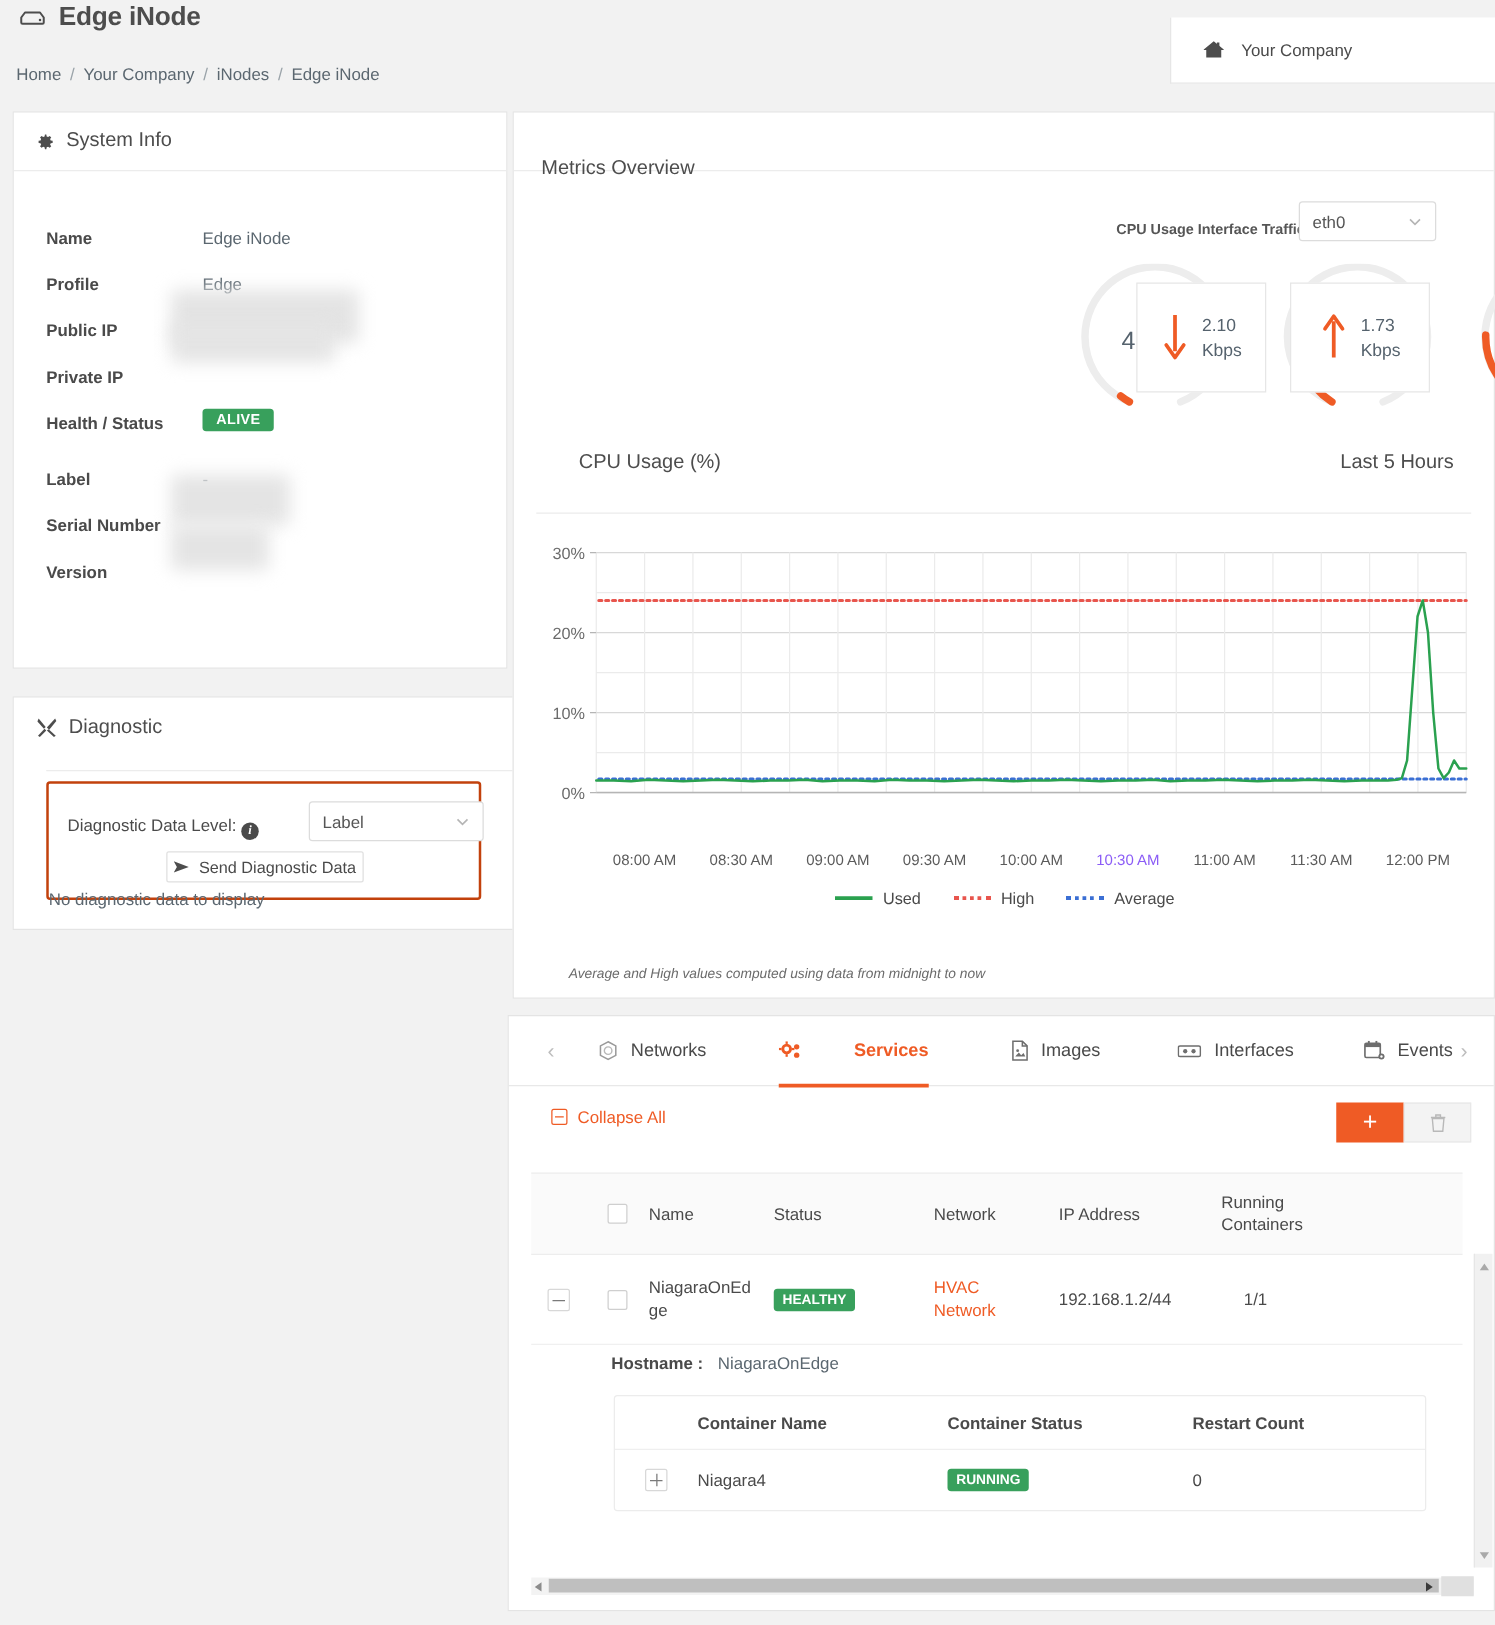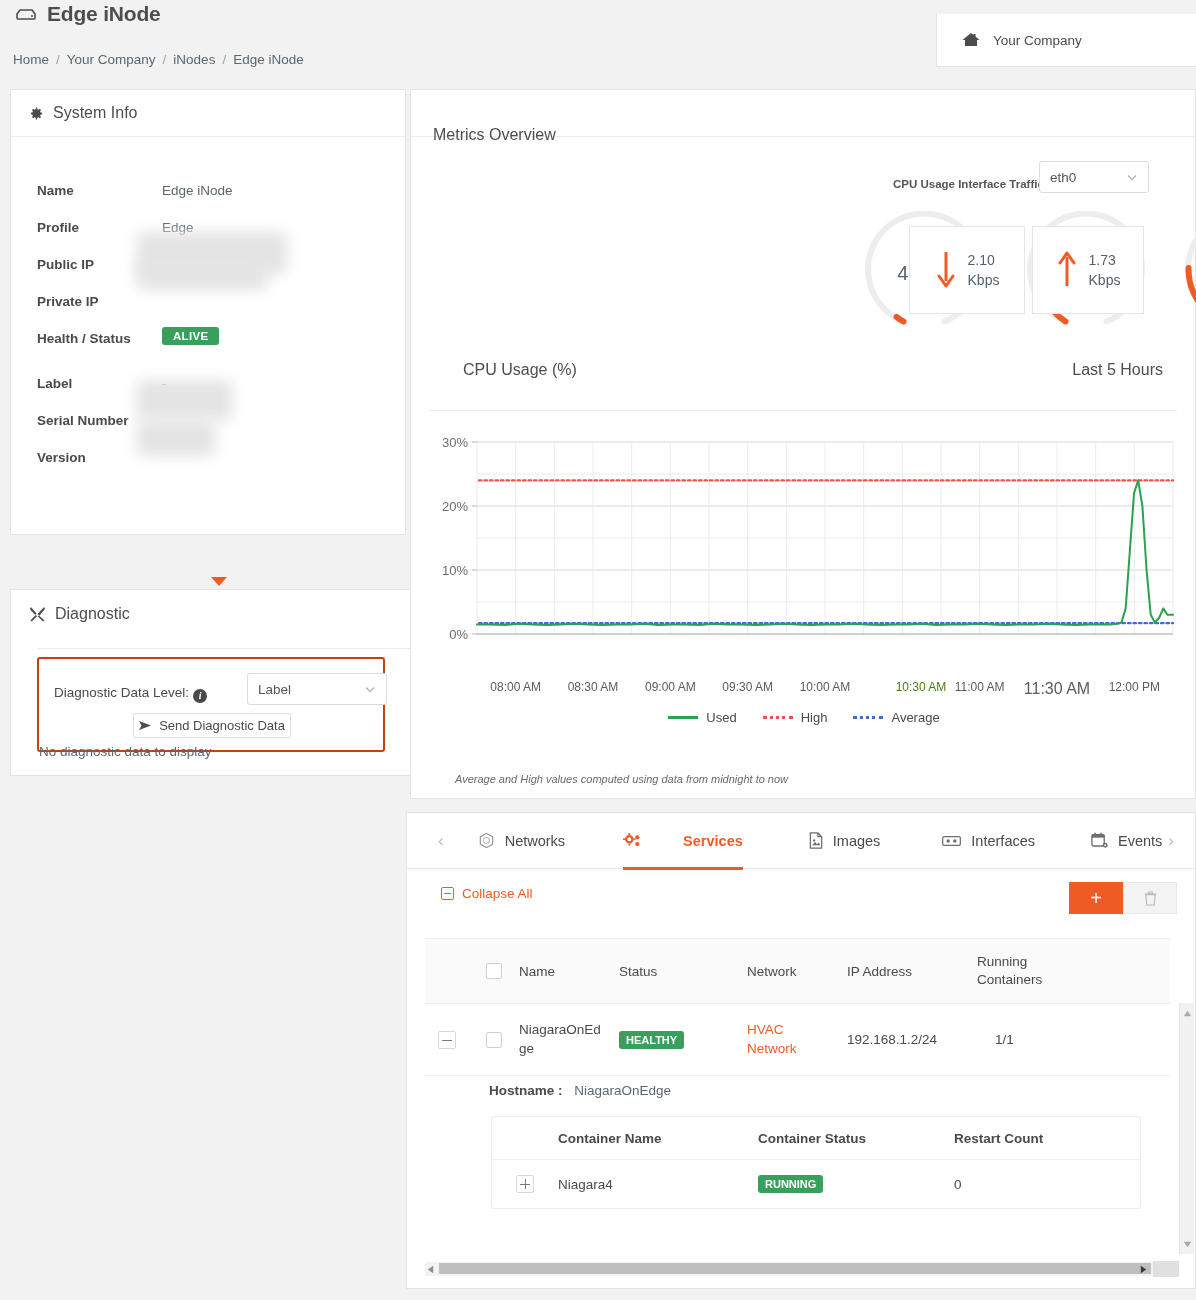--- a/index.html
+++ b/index.html
@@ -53,21 +53,21 @@
     display:inline-block; background:#38a05c; color:#fff; font-size:11.5px;
     font-weight:bold; letter-spacing:.3px; padding:3px 11px; border-radius:3px;
   }
   .caret-down-orange {
     position:absolute; left:200px; top:487px; width:0; height:0;
     border-left:8px solid transparent; border-right:8px solid transparent;
     border-top:9px solid #ef5b25; cursor:pointer;
   }
 
   
-  #diag { left:10px; top:589px; width:474px; height:187px; }
+  #diag { left:10px; top:557px; width:474px; height:187px; }
   .diag-inner {
     position:absolute; left:26px; top:67px; width:348px; height:95px;
     border:2px solid #c2410c; border-radius:3px;
   }
   .dd-label { position:absolute; left:15px; top:26px; font-size:13.5px; color:#4a4a4a; white-space:nowrap; }
   .info-dot {
     display:inline-block; width:14px; height:14px; border-radius:50%;
     background:#4a4a4a; color:#fff; font-size:10px; font-weight:bold;
     text-align:center; line-height:14px; font-style:italic; vertical-align:-2px;
     margin-left:4px; font-family:"Liberation Serif", serif;
@@ -364,21 +364,21 @@
     <div class="gauge-label iface-label" style="left:505px; top:88px; width:170px;">Interface Traffic</div>
     <div class="select-box" style="left:628px; top:71px; width:110px; height:32px;">
       <span>eth0</span>
       <span class="chev ico">
         <svg width="12" height="12" viewBox="0 0 12 12">
             <path d="M2 4.5 L6 8.5 L10 4.5" fill="none" stroke="#b5b5b5" stroke-width="1.3"></path>
           </svg>
       </span>
     </div>
 
-    <div class="traffic-box" style="left:498px; top:136px; width:116px; height:88px;">
+    <div class="traffic-box" style="left:498px; top:136px; width:104px; height:88px;">
       <span class="ico">
         <svg width="22" height="44" viewBox="0 0 22 44">
             <path d="M11 4 V33" stroke="#ef5b25" stroke-width="3" fill="none"></path>
             <path d="M4 28 L11 38 L18 28" fill="none" stroke="#ef5b25" stroke-width="3" stroke-linecap="round" stroke-linejoin="round"></path>
           </svg>
       </span>
       <span class="traffic-num"><span>2.10</span><br><span>Kbps</span></span>
     </div>
     <div class="traffic-box" style="left:621px; top:136px; width:112px; height:88px;">
       <span class="ico">
@@ -436,23 +436,23 @@
           <line x1="50" x2="744" y1="50.39999999999998" y2="50.39999999999998" stroke="#e8554d" stroke-width="2.4" stroke-dasharray="2.5,3" stroke-linecap="round"></line>
           <line x1="50" x2="744" y1="193.12" y2="193.12" stroke="#3b6fd4" stroke-width="2.4" stroke-dasharray="2.5,3" stroke-linecap="round"></line>
           <polyline points="48,194.4 61.92,194.4 75.84,195.04 89.75999999999999,193.76 103.68,194.4 117.60000000000001,195.04 131.51999999999998,194.4 145.44,193.76 159.36,194.4 173.28,195.04 187.20000000000002,194.4 201.12,194.4 215.04,193.76 228.96,195.04 242.88000000000002,194.4 256.79999999999995,194.4 270.72,195.04 284.64,193.76 298.56,194.4 312.48,194.4 326.40000000000003,195.04 340.32,194.4 354.24,193.76 368.16,194.4 382.08,195.04 396,194.4 409.92,194.4 423.84000000000003,193.76 437.76000000000005,194.4 451.67999999999995,195.04 465.59999999999997,194.4 479.52,194.4 493.44,193.76 507.36,195.04 521.28,194.4 535.2,194.4 549.12,193.76 563.04,194.4 576.96,195.04 590.88,194.4 604.8000000000001,194.4 618.7199999999999,193.76 632.64,194.4 646.56,195.04 660.48,194.4 674.4,194.4 681.36,194.4 688.32,193.76 692.496,192.48 696.672,178.4 700.848,120.8 705.024,63.20000000000002 709.1999999999999,50.39999999999998 713.376,76 717.552,140 721.728,184.8 725.9040000000001,192.48 730.08,188 734.256,178.4 738.432,184.8 744,184.8" fill="none" stroke="#2aa14f" stroke-width="2" stroke-linejoin="round" stroke-linecap="round"></polyline>
         </svg>
       <div id="xticks" style="position:relative; height:20px;">
           <div style="position: absolute; left: 42.6667px; top: -4px; width: 88px; text-align: center; font-size: 12px; color: rgb(91, 91, 91); white-space: nowrap;">08:00 AM</div>
           <div style="position: absolute; left: 120px; top: -4px; width: 88px; text-align: center; font-size: 12px; color: rgb(91, 91, 91); white-space: nowrap;">08:30 AM</div>
           <div style="position: absolute; left: 197.333px; top: -4px; width: 88px; text-align: center; font-size: 12px; color: rgb(91, 91, 91); white-space: nowrap;">09:00 AM</div>
           <div style="position: absolute; left: 274.667px; top: -4px; width: 88px; text-align: center; font-size: 12px; color: rgb(91, 91, 91); white-space: nowrap;">09:30 AM</div>
           <div style="position: absolute; left: 352px; top: -4px; width: 88px; text-align: center; font-size: 12px; color: rgb(91, 91, 91); white-space: nowrap;">10:00 AM</div>
-          <div style="position: absolute; left: 429.333px; top: -4px; width: 88px; text-align: right; font-size: 12px; color: #4d7c0f; white-space: nowrap;">10:30 AM</div>
+          <div style="position: absolute; left: 429.333px; top: -4px; width: 88px; text-align: center; font-size: 12px; color: #8b5cf6; white-space: nowrap;">10:30 AM</div>
           <div style="position: absolute; left: 506.667px; top: -4px; width: 88px; text-align: center; font-size: 12px; color: rgb(91, 91, 91); white-space: nowrap;">11:00 AM</div>
-          <div style="position: absolute; left: 584px; top: -4px; width: 88px; text-align: center; font-size: 16px; color: rgb(91, 91, 91); white-space: nowrap;">11:30 AM</div>
+          <div style="position: absolute; left: 584px; top: -4px; width: 88px; text-align: center; font-size: 12px; color: rgb(91, 91, 91); white-space: nowrap;">11:30 AM</div>
           <div style="position: absolute; left: 661.333px; top: -4px; width: 88px; text-align: center; font-size: 12px; color: rgb(91, 91, 91); white-space: nowrap;">12:00 PM</div>
         </div>
       <div id="legend" style="display:flex; justify-content:center; gap:26px; margin-top:6px; font-size:13px; color:#4a4a4a;">
           <div style="display: flex; align-items: center; gap: 8px;">
             <span style="width: 30px; height: 3px; background: rgb(42, 161, 79); display: inline-block;"></span>
             <span>Used</span>
           </div>
           <div style="display: flex; align-items: center; gap: 8px;">
             <span style="width: 30px; height: 0px; border-top: 3px dotted rgb(232, 85, 77); display: inline-block;"></span>
             <span>High</span>
@@ -587,21 +587,21 @@
         <div class="c-chk">
           <span class="chkbox"></span>
         </div>
         <div class="c-name" style="line-height:1.35; word-break:break-all; padding-right:16px;">NiagaraOnEdge</div>
         <div class="c-status">
           <span class="badge-sm">HEALTHY</span>
         </div>
         <div class="c-net">
           <span class="link-orange" style="display:inline-block; max-width:60px;">HVAC Network</span>
         </div>
-        <div class="c-ip">192.168.1.2/24</div>
+        <div class="c-ip">192.168.1.2/44</div>
         <div class="c-run" style="padding-left:18px;">1/1</div>
       </div>
     </div>
 
     <div class="detail">
       <div class="hostline">
         <b>Hostname :</b>
         <span style="margin-left:8px; color:#5b6770;">NiagaraOnEdge</span>
       </div>
       <div class="inner-tbl">

